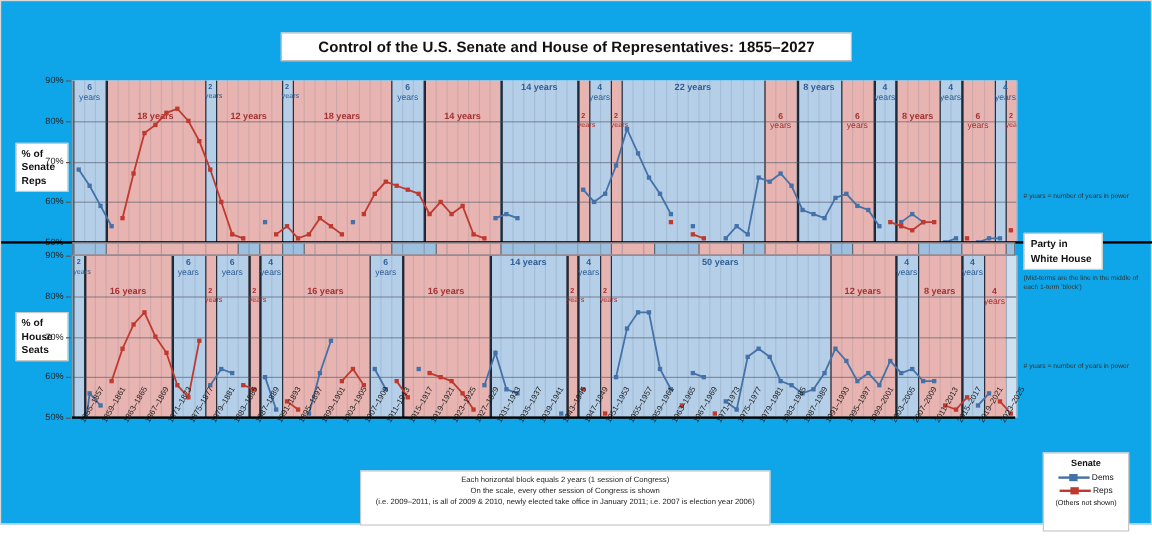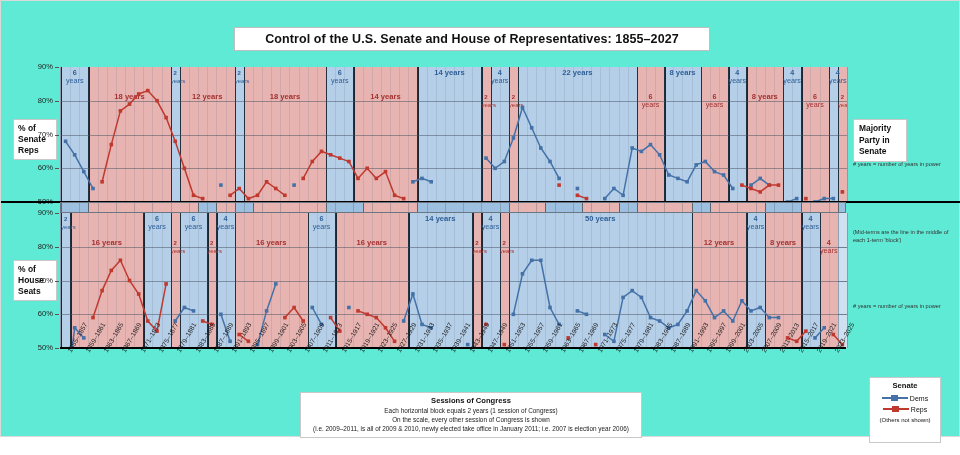--- a/index.html
+++ b/index.html
@@ -5,21 +5,21 @@
   html,body{margin:0;padding:0;}
   body{
     width:960px;height:455px;
     background:#ffffff;
     font-family:"Liberation Sans", sans-serif;
     overflow:hidden;
     position:relative;
   }
   #frame{
     position:absolute;left:0;top:0;width:960px;height:437px;
-    border:1px solid #d9d9d9;box-sizing:border-box;background:#5eead4;padding-left:10px;
+    border:1px solid #d9d9d9;box-sizing:border-box;background:#0ea5e9;padding-left:10px;
   }
   
   #title-box{
     position:absolute;left:233px;top:26px;width:476px;height:24px;
     border:1px solid #bfbfbf;background:#fff;
     display:flex;align-items:center;justify-content:center;
     font-size:12.5px;font-weight:bold;color:#111;letter-spacing:.1px;
     box-sizing:border-box;
   }
   
@@ -972,27 +972,26 @@
       <div class="xlab" style="left: 645.34px;">1995–1997</div>
       <div class="xlab" style="left: 663.62px;">1999–2001</div>
       <div class="xlab" style="left: 681.9px;">2003–2005</div>
       <div class="xlab" style="left: 700.17px;">2007–2009</div>
       <div class="xlab" style="left: 718.45px;">2011–2013</div>
       <div class="xlab" style="left: 736.73px;">2015–2017</div>
       <div class="xlab" style="left: 755.01px;">2019–2021</div>
       <div class="xlab" style="left: 773.29px;">2023–2025</div>
     </div>
 
-  <div class="side-box" id="sb-senate">Majority Party in Senate</div>
   <div class="side-note" id="sn-senate"># years = number of years in power</div>
+  <div class="side-box" id="sb-wh">Party in White House</div>
   <div class="side-note" id="sn-wh">(Mid-terms are the line in the middle of each 1-term 'block')</div>
   <div class="side-note" id="sn-house"># years = number of years in power</div>
 
   <div id="sessions-box">
-    <div class="hd">Sessions of Congress</div>
     <div class="ln">Each horizontal block equals 2 years (1 session of Congress)</div>
     <div class="ln">On the scale, every other session of Congress is shown</div>
     <div class="ln">(i.e. 2009–2011, is all of 2009 &amp; 2010, newly elected take office in January 2011; i.e. 2007 is election year 2006)</div>
   </div>
 
   <div id="legend">
     <div class="lg-title">Senate</div>
     <div class="lg-row">
       <span class="lg-swatch">
           <i style="background:#4472a8"></i>

